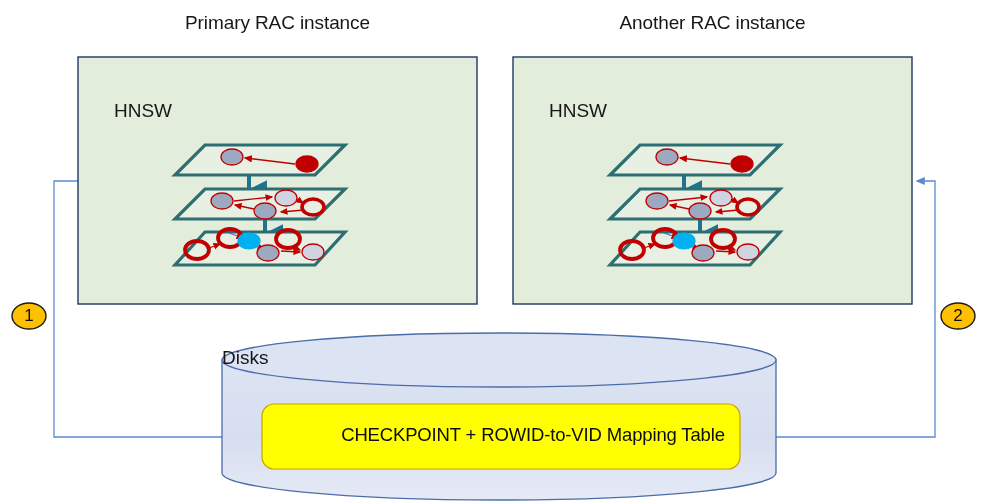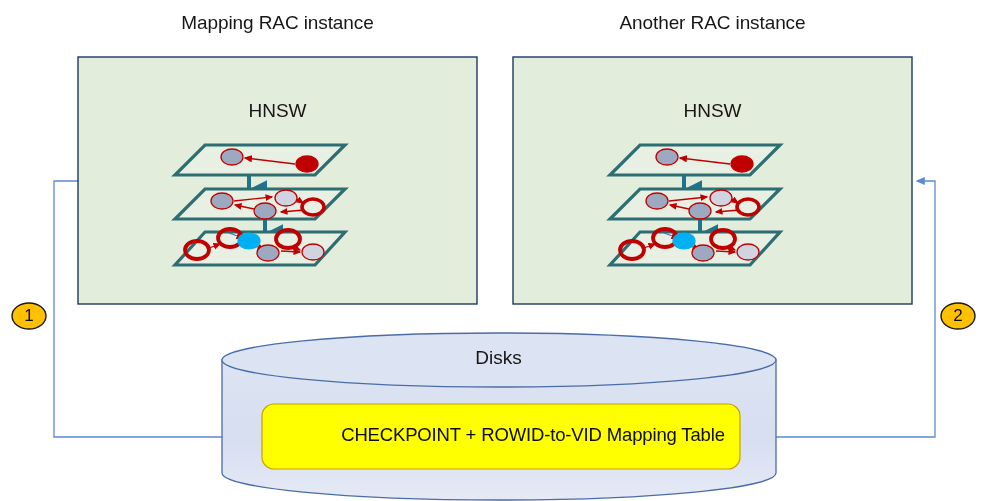--- a/index.html
+++ b/index.html
@@ -34,32 +34,32 @@
     text-align: center;
     letter-spacing: -0.1px;
   }
   #title-primary  { left: 78px;  top: 12px; width: 399px; }
   #title-another  { left: 513px; top: 12px; width: 399px; }
 
   .hnsw-label {
     position: absolute;
     font-size: 19px;
     color: #171717;
-    text-align: center;
-    white-space: nowrap;
+    white-space: nowrap;
+    padding-left: 36px;
   }
   #hnsw-label-left  { left: 78px;  top: 100px; width: 399px; }
   #hnsw-label-right { left: 513px; top: 100px; width: 399px; }
 
   #disks-label {
     position: absolute;
     left: 222px;
     top: 347px;
     width: 553px;
-    text-align: center;
+    text-align: left;
     font-size: 19px;
     color: #171717;
     white-space: nowrap;
   }
   #checkpoint-label {
     position: absolute;
     left: 263px;
     top: 424px;
     width: 470px;
     text-align: center;
@@ -198,21 +198,21 @@
       <path d="M222,360 L222,473 A277,27 0 0 0 776,473 L776,360 Z" fill="url(#cyl-side)" stroke="#4B6CA8" stroke-width="1.3"></path>
       <ellipse cx="499" cy="360" rx="277" ry="27" fill="#DCE3F2" stroke="#4B6CA8" stroke-width="1.3"></ellipse>
     </g>
 
     <rect x="262" y="404" width="478" height="65" rx="12" ry="12" fill="#FFFF00" stroke="#C8A000" stroke-width="1.2"></rect>
 
     <ellipse cx="29" cy="316" rx="17" ry="13" fill="#FFC000" stroke="#1A1A1A" stroke-width="1.4"></ellipse>
     <ellipse cx="958" cy="316" rx="17" ry="13" fill="#FFC000" stroke="#1A1A1A" stroke-width="1.4"></ellipse>
   </svg>
 
-  <div class="panel-title" id="title-primary">Mapping RAC instance</div>
+  <div class="panel-title" id="title-primary">Primary RAC instance</div>
 
   <div class="panel-title" id="title-another">Another RAC instance</div>
 
   <div class="hnsw-label" id="hnsw-label-left">HNSW</div>
 
   <div class="hnsw-label" id="hnsw-label-right">HNSW</div>
 
   <div id="disks-label">Disks</div>
 
   <div id="checkpoint-label">CHECKPOINT + ROWID-to-VID Mapping Table</div>

